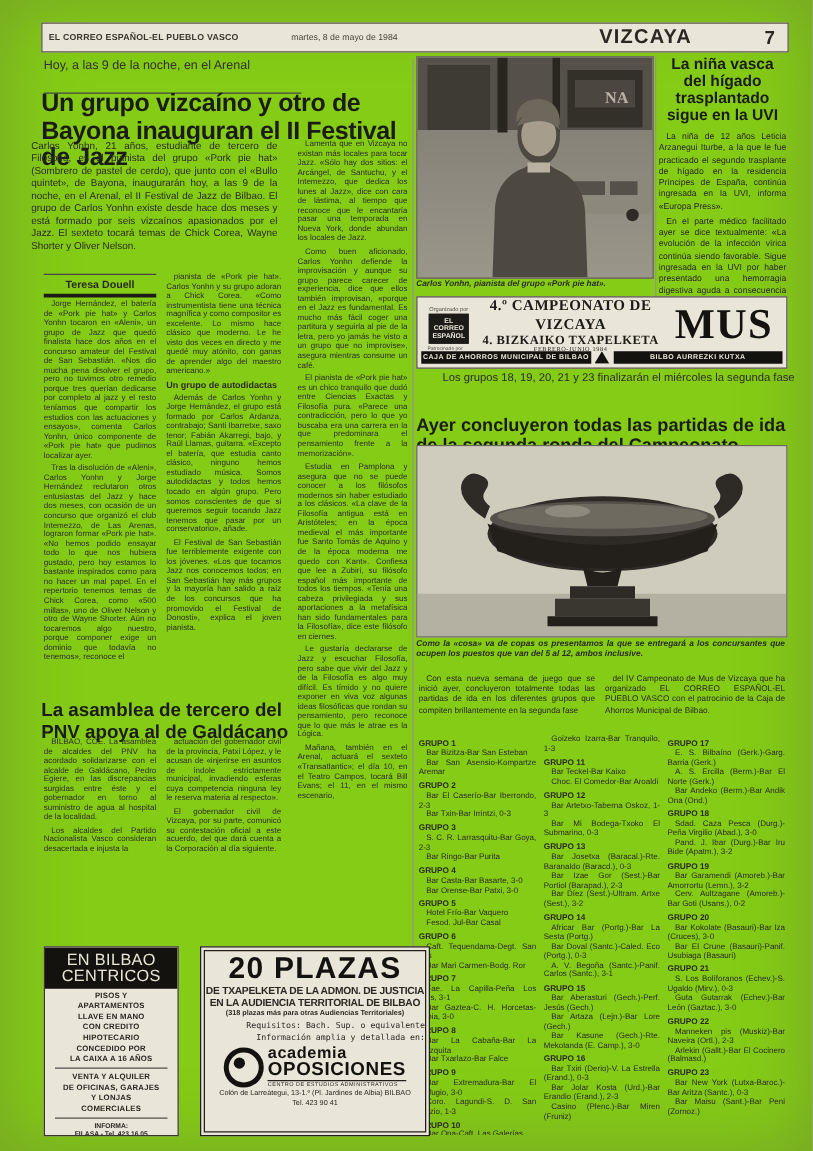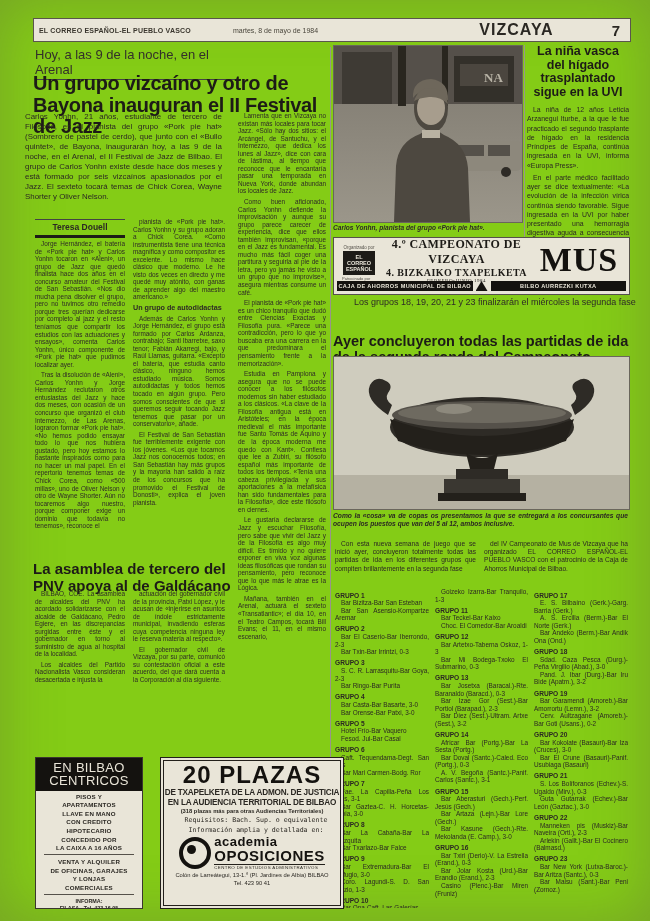--- a/index.html
+++ b/index.html
@@ -9,22 +9,22 @@
   
   .masthead{position:absolute;left:33px;top:18px;width:596px;height:22px;
             border:1px solid #5a564c;display:flex;align-items:center;background:#e9e5d8;}
   .paper-name{font-size:7px;font-weight:bold;letter-spacing:.2px;margin-left:5px;color:#3a362e;}
   .issue-date{font-size:7px;margin-left:42px;color:#4a463c;}
   .section-name{font-size:16px;font-weight:bold;letter-spacing:1px;margin-left:auto;}
   .page-number{font-size:15px;font-weight:bold;margin-left:58px;margin-right:10px;}
   
   .vrule{position:absolute;width:1px;background:#99948a;}
   
-  .kicker{position:absolute;left:35px;top:47px;width:206px;font-size:13px;color:#33302a;
-          border-bottom:1px solid #444;padding-bottom:2px;}
+  .kicker{position:absolute;left:35px;top:47px;width:206px;font-size:10px;color:#33302a;
+          border-bottom:1px solid #444;padding-bottom:16px;}
   .headline1{position:absolute;left:33px;top:60px;width:302px;font-size:20px;font-weight:bold;
              line-height:1.06;letter-spacing:-.3px;color:#1d1b17;}
   .lead{position:absolute;left:25px;top:112px;width:197px;height:102px;font-size:7.9px;
         line-height:1.26;text-align:justify;overflow:hidden;}
   .byline{position:absolute;left:35px;top:219px;width:90px;text-align:center;font-weight:bold;
           font-size:8.5px;border-top:1px solid #444;border-bottom:3px solid #1d1b17;padding:2px 0 3px;}
   .newscol{position:absolute;font-size:6.4px;line-height:1.18;text-align:justify;overflow:hidden;color:#2e2b26;}
   .newscol p{margin:0 0 3px;text-indent:6px;}
   .jazz-col1{left:35px;top:240px;width:90px;height:306px;}
   .jazz-col2{left:133px;top:218px;width:92px;height:328px;}
@@ -92,22 +92,22 @@
                     padding:3px 0 4px;letter-spacing:.3px;}
   .ad-line{font-size:6.2px;font-weight:bold;letter-spacing:.2px;margin:1.6px 0;}
   .ad-divider{height:1px;background:#55514a;margin:3px 8px;}
   .ad-info-line{font-size:5.4px;font-weight:bold;margin:1px 0;}
   .ad-plazas{position:absolute;left:160px;top:757px;width:182px;height:150px;border:1px solid #23201b;
              background:#e9e5d8;overflow:hidden;}
   .ad-plazas-inner{position:absolute;inset:2px;border:1px solid #23201b;text-align:center;overflow:hidden;}
   .plazas-title{font-size:24px;font-weight:bold;letter-spacing:1px;line-height:1;margin-top:2px;color:#14120f;}
   .plazas-line1{font-size:8.2px;font-weight:bold;letter-spacing:-.2px;margin-top:1px;}
   .plazas-line3{font-size:5.8px;font-weight:bold;margin-top:1px;}
-  .plazas-mono{font-family:"DejaVu Sans Mono",monospace;font-size:6.6px;text-align:center;margin:2px 0 0 8px;}
-  .brand-row{display:flex;align-items:center;justify-content:center;margin-top:2px;gap:3px;}
+  .plazas-mono{font-family:"DejaVu Sans Mono",monospace;font-size:6.6px;text-align:right;margin:2px 0 0 8px;}
+  .brand-row{display:flex;align-items:flex-end;justify-content:center;margin-top:2px;gap:3px;}
   .brand-logo{width:24px;height:24px;border-radius:50%;border:4px solid #14120f;position:relative;background:#e9e5d8;}
   .brand-logo::after{content:"";position:absolute;left:4px;top:4px;width:9px;height:9px;border-radius:50%;background:#14120f;}
   .brand-text{text-align:left;}
   .brand-top{font-size:13px;font-weight:bold;letter-spacing:.5px;line-height:.9;color:#14120f;}
   .brand-main{font-size:15px;font-weight:bold;letter-spacing:.5px;line-height:1;color:#14120f;}
   .brand-sub{font-size:4.4px;letter-spacing:.4px;border-top:1px solid #23201b;margin-top:1px;}
   .plazas-addr{font-size:5.8px;margin-top:2px;}
 </style>
 </head>
 <body>

